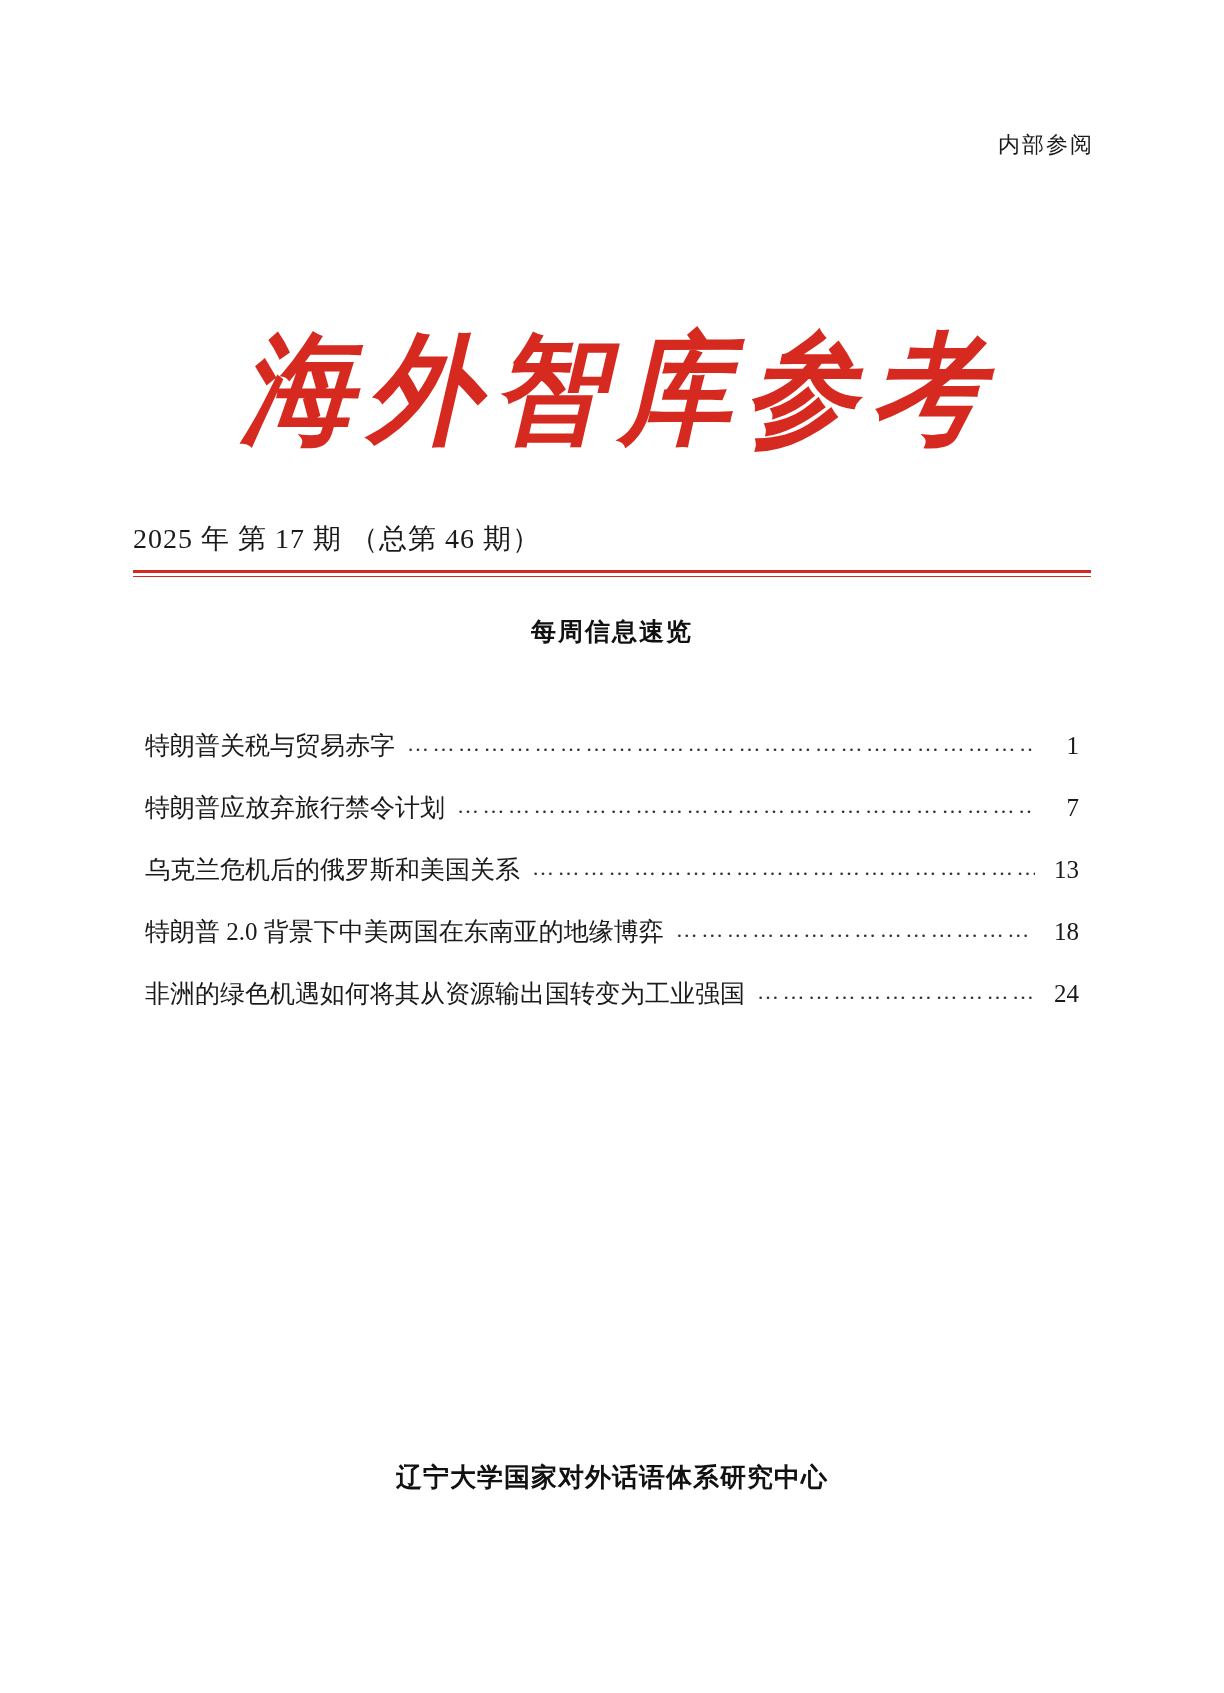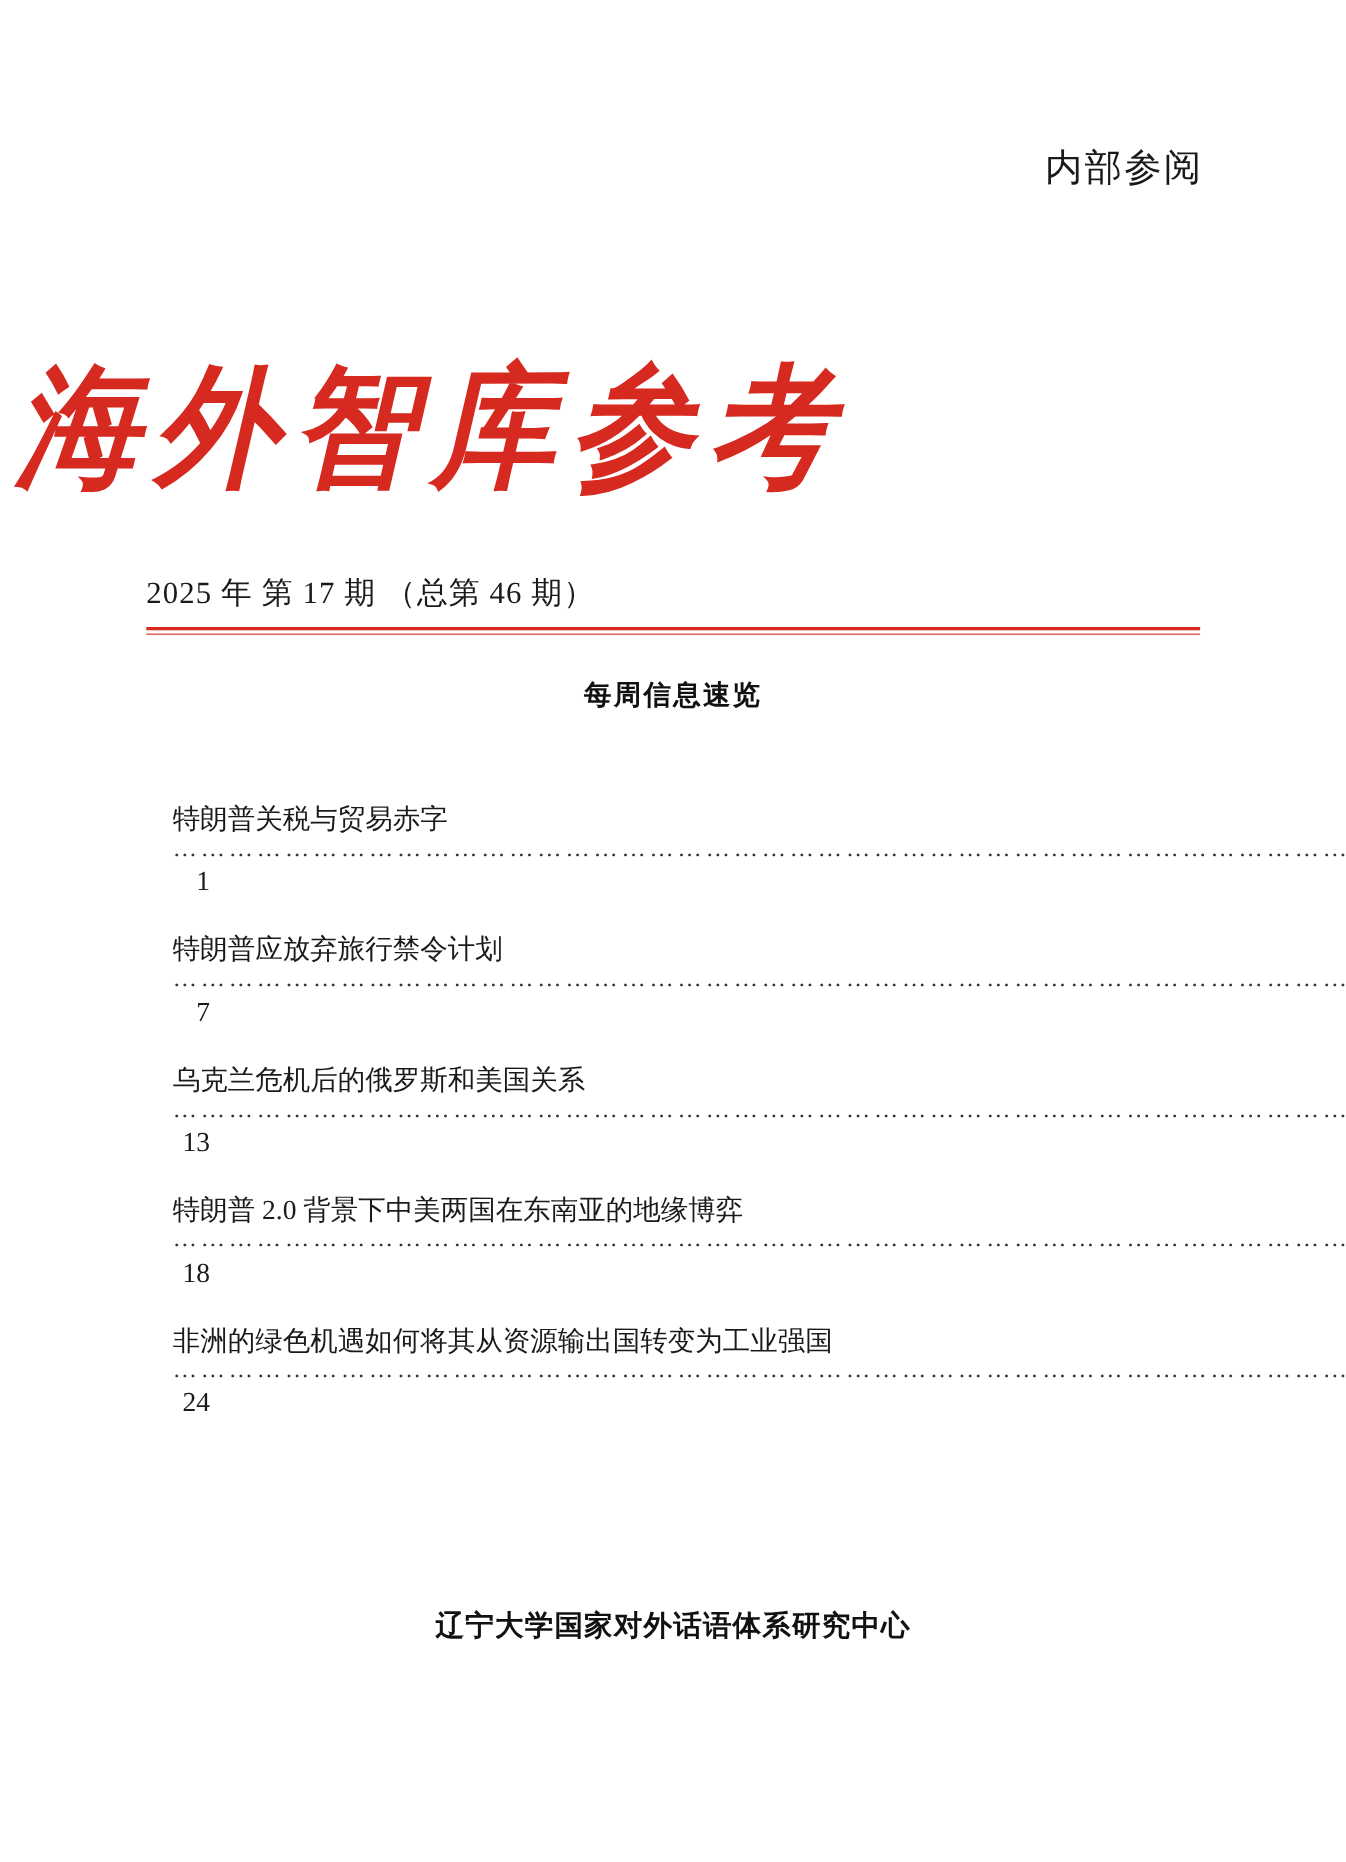--- a/index.html
+++ b/index.html
@@ -16,33 +16,33 @@
     color: #1a1a1a;
     overflow: hidden;
     box-sizing: border-box;
   }
 
   
   .internal-note {
     position: absolute;
     top: 130px;
     right: 130px;
-    font-size: 34px;
+    font-size: 22px;
     letter-spacing: 2px;
     color: #1a1a1a;
     font-family: "Liberation Serif", "DejaVu Serif", serif;
   }
 
   
   .masthead {
     position: absolute;
     top: 330px;
     left: 0;
     width: 100%;
-    text-align: left;
+    text-align: center;
   }
   .masthead-title {
     display: inline-block;
     font-family: "DejaVu Serif", "Liberation Serif", serif;
     font-weight: bold;
     font-style: italic;
     font-size: 112px;
     line-height: 1.05;
     letter-spacing: 14px;
     color: #d6291f;
@@ -105,21 +105,20 @@
     left: 145px;
     right: 145px;
   }
   .toc-item {
     display: flex;
     align-items: baseline;
     font-size: 25px;
     line-height: 1.2;
     padding: 16px 0;
     color: #1a1a1a;
-    flex-direction: column;
   }
   .toc-label {
     white-space: nowrap;
   }
   .toc-dots {
     flex: 1 1 auto;
     margin: 0 10px 0 12px;
     overflow: hidden;
     white-space: nowrap;
     color: #333;

